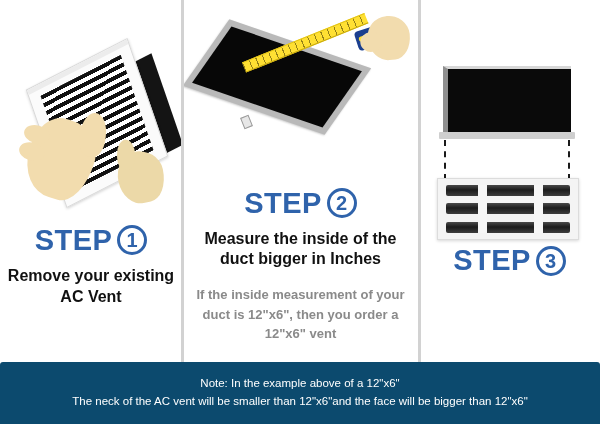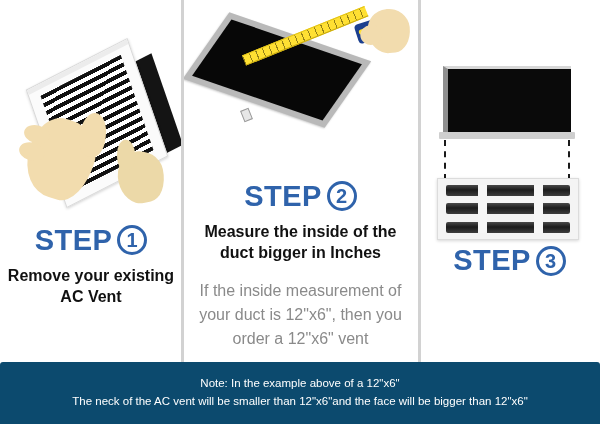--- a/index.html
+++ b/index.html
@@ -322,24 +322,24 @@
     line-height: 1;
   }
   .step-desc {
     font-size: 16px;
     font-weight: bold;
     color: #111111;
     line-height: 1.26;
   }
   .step-sub {
     margin-top: 16px;
-    font-size: 16px;
+    font-size: 13px;
     color: #8a8a8a;
     line-height: 1.5;
-    font-weight: normal;
+    font-weight: bold;
   }
 
   
   .note-banner {
     position: absolute;
     left: 0;
     top: 362px;
     width: 600px;
     height: 62px;
     background: #0c4a6e;

